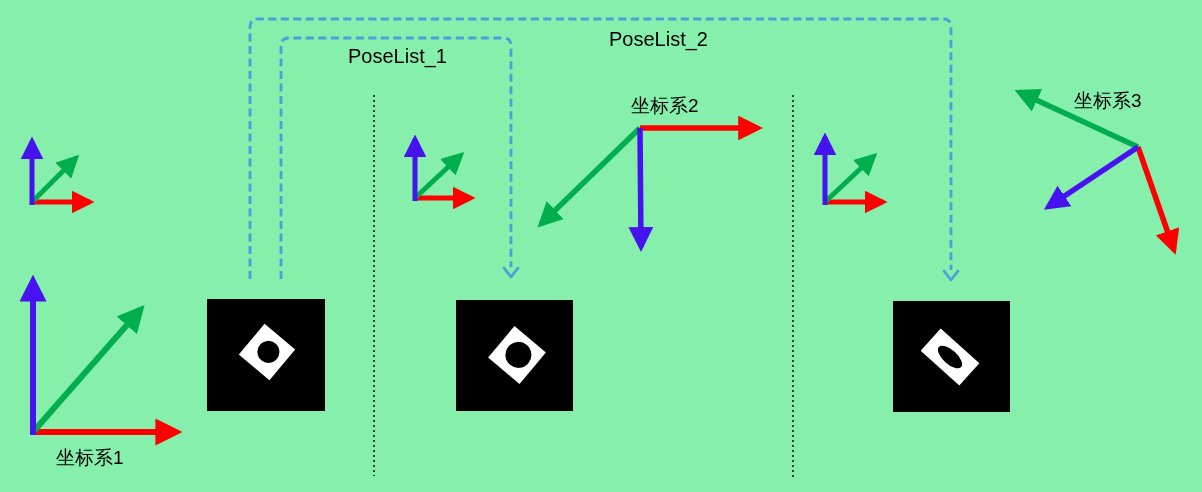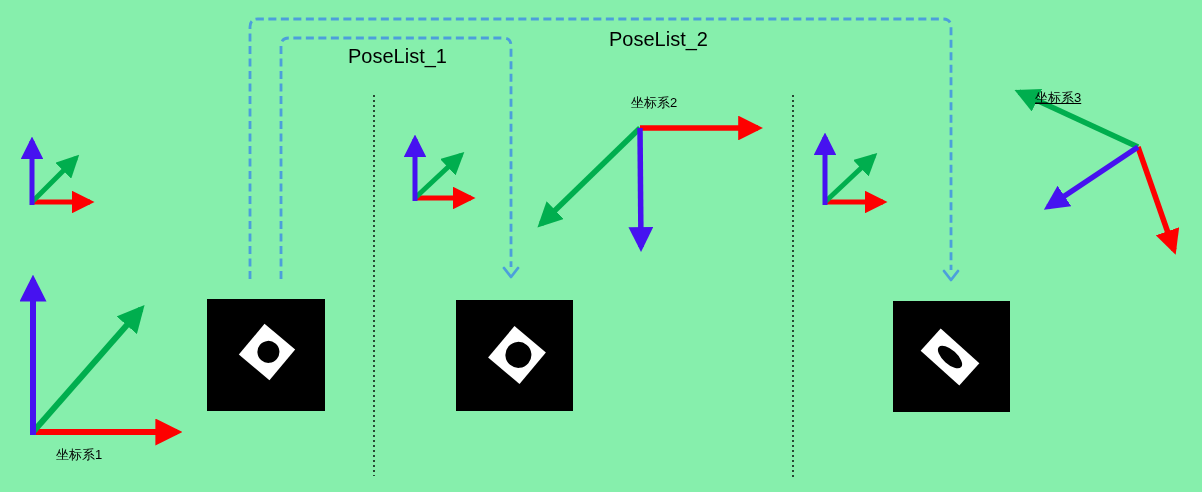--- a/index.html
+++ b/index.html
@@ -11,21 +11,21 @@
     overflow:hidden;
   }
   .canvas svg{position:absolute;left:0;top:0;}
   .lbl{
     position:absolute;
     color:#000000;
     white-space:nowrap;
     line-height:1.1;
   }
   .lbl-latin{font-size:20px;}
-  .lbl-cjk{font-size:13px;}
+  .lbl-cjk{font-size:19px;}
 </style>
 </head>
 <body>
 
 <div class="canvas">
 
   <svg width="1202" height="492" viewBox="0 0 1202 492">
     <defs>
       <marker id="mr" viewBox="0 0 10 10" refX="8" refY="5" markerWidth="4.5" markerHeight="4.5" orient="auto" markerUnits="strokeWidth">
         <path d="M0 0 L10 5 L0 10 z" fill="#fe0000"></path>
@@ -109,15 +109,15 @@
         <rect x="-26" y="-15" width="52" height="30" fill="#ffffff"></rect>
         <ellipse cx="0" cy="0" rx="15" ry="7" fill="#000000"></ellipse>
       </g>
     </g>
   </svg>
 
   <div class="lbl lbl-latin" style="left:348px;top:45px;">PoseList_1</div>
   <div class="lbl lbl-latin" style="left:565px;top:28px;margin-left:44px;">PoseList_2</div>
   <div class="lbl lbl-cjk" style="left:56px;top:448px;">坐标系1</div>
   <div class="lbl lbl-cjk" style="left:631px;top:96px;">坐标系2</div>
-  <div class="lbl lbl-cjk" style="left:1035px;top:91px;text-decoration:underline;">坐标系3</div>
+  <div class="lbl lbl-cjk" style="left:1074px;top:91px;">坐标系3</div>
 
 </div>
 
 </body></html>

